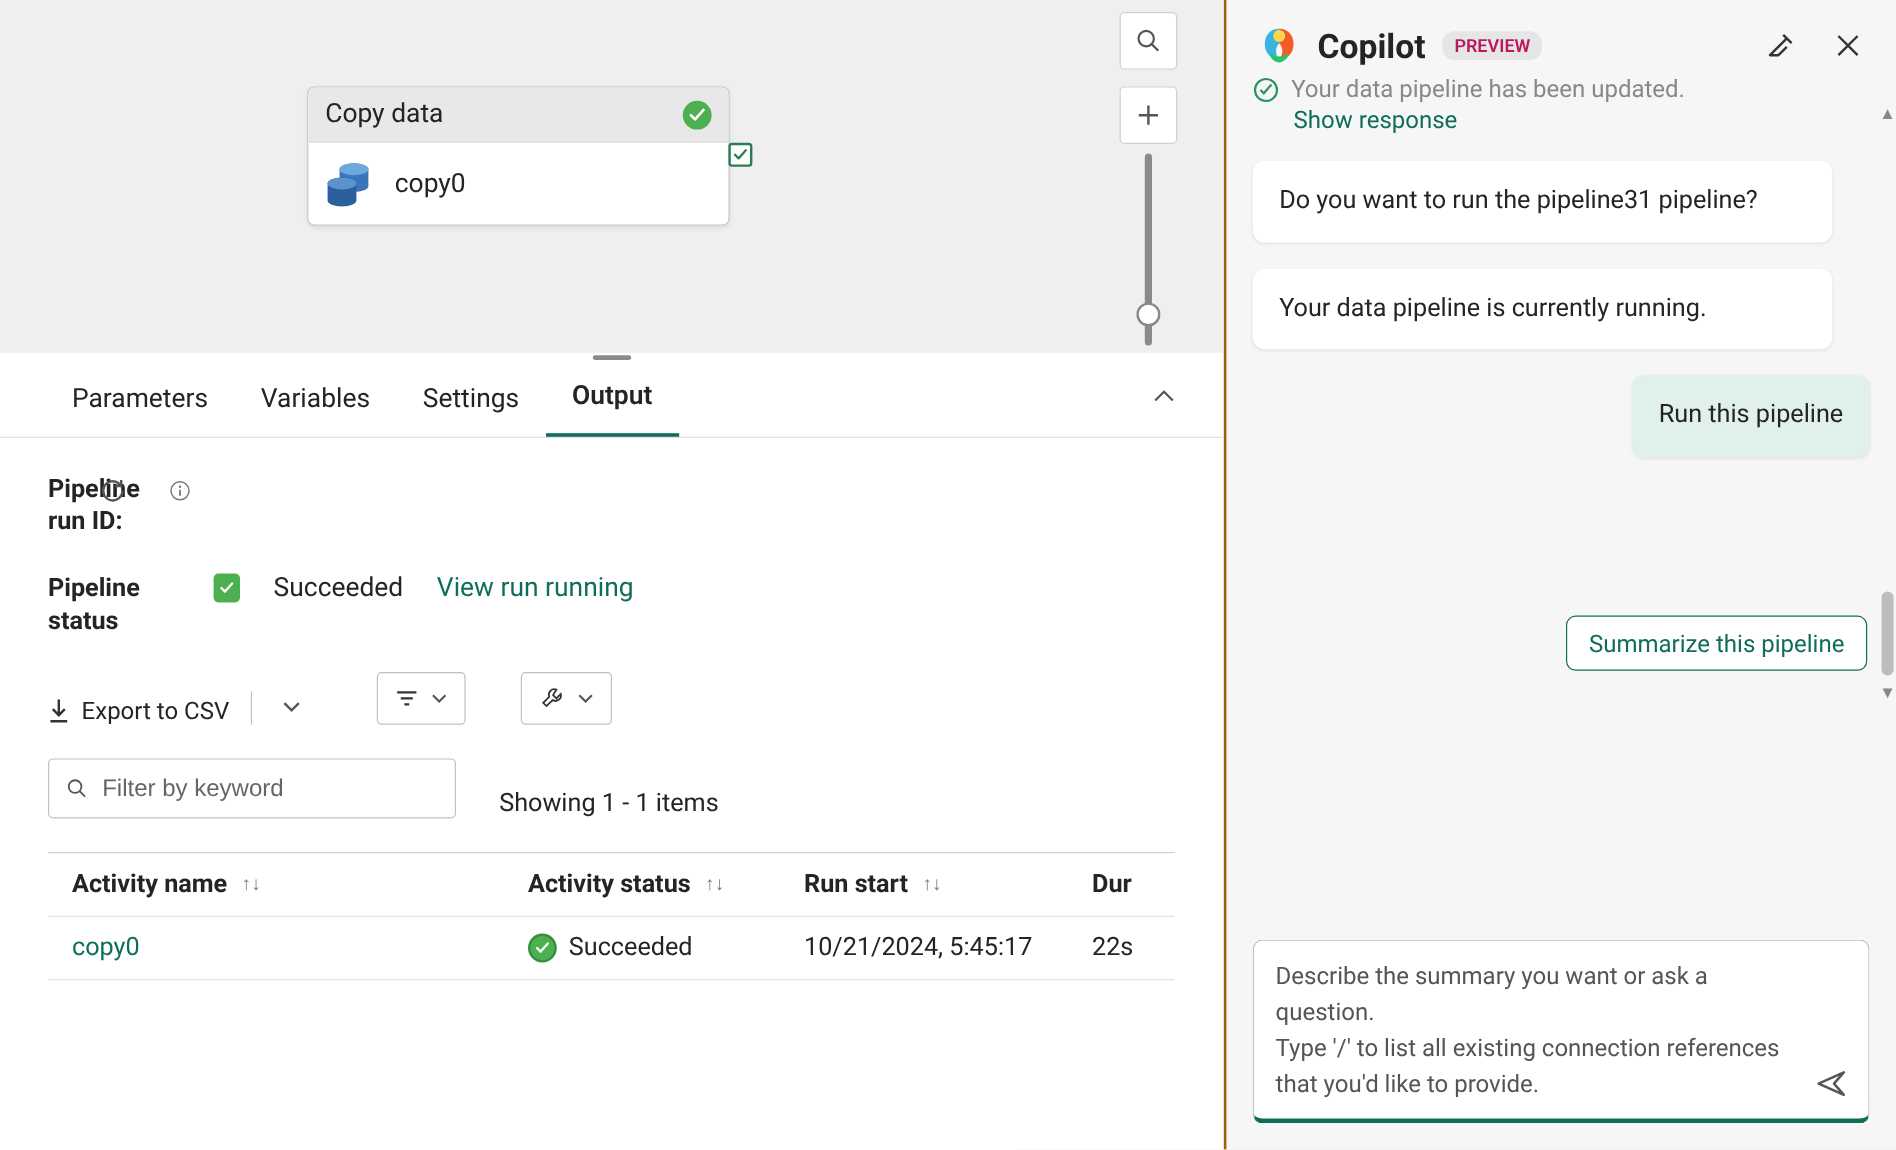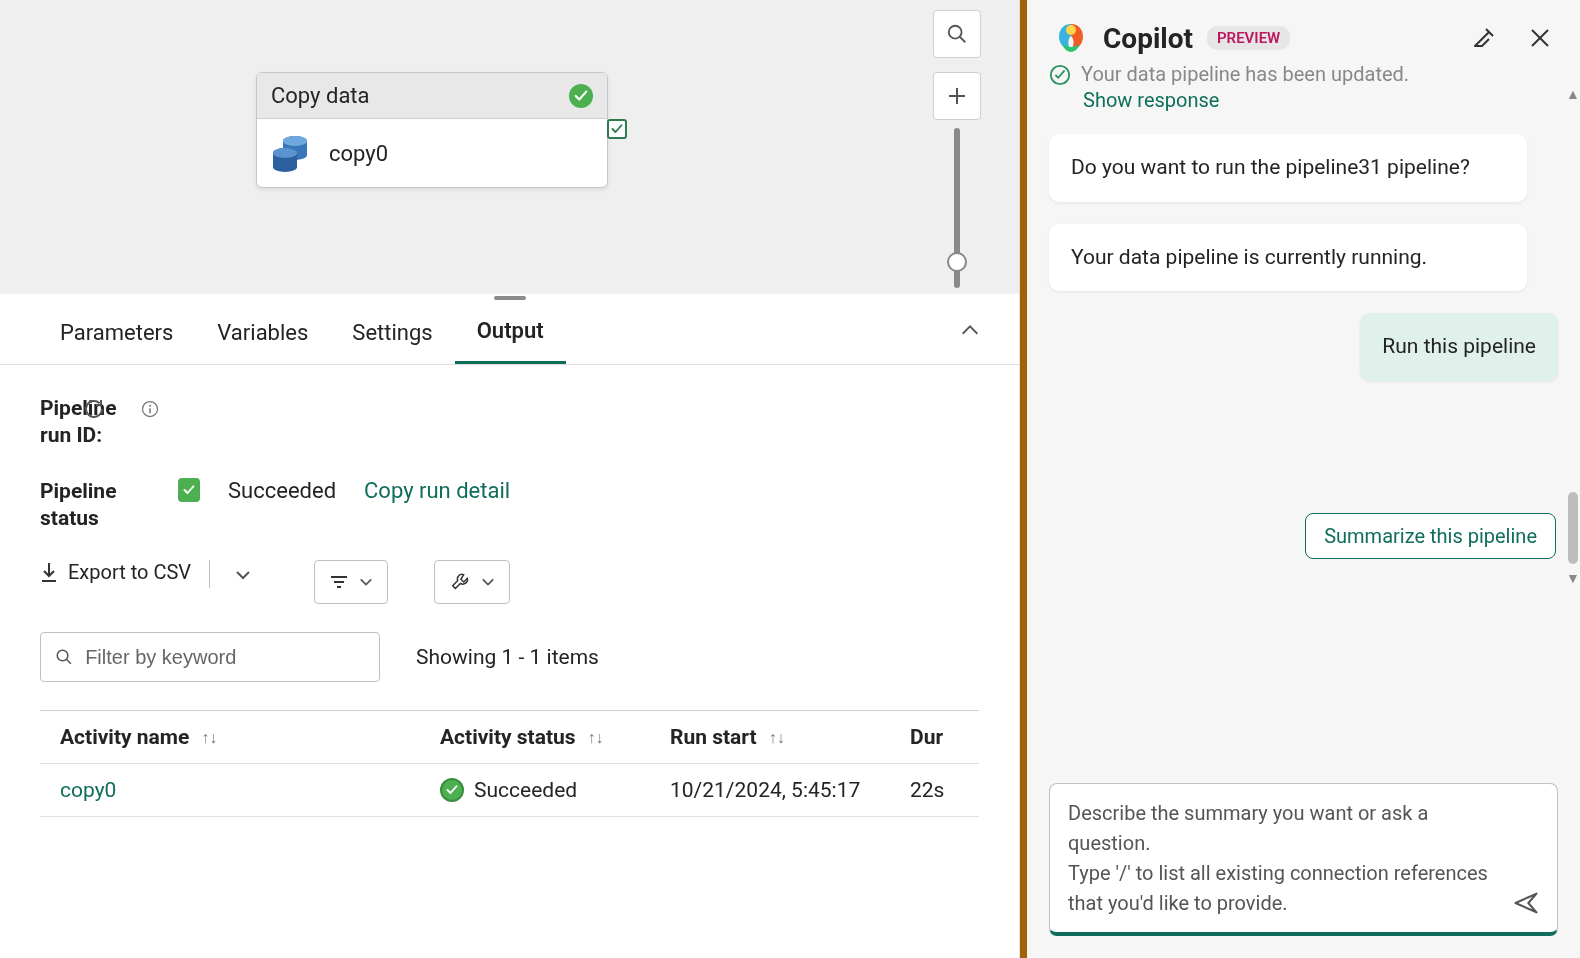--- a/index.html
+++ b/index.html
@@ -177,21 +177,21 @@
   .status-badge {
     width: 22px; height: 24px;
     background: #4caf50;
     border-radius: 4px;
     display:flex; align-items:center; justify-content:center;
   }
   .status-text { font-size: 22px; }
   .view-link { color: #0f6e5b; font-size: 22px; cursor:pointer; }
   .toolbar-row {
     display:flex;
-    align-items:flex-start;
+    align-items:flex-end;
     gap: 18px;
   }
   .export-group {
     display:flex;
     align-items:center;
     gap: 10px;
     font-size: 20px;
     cursor:pointer;
   }
   .divider {
@@ -207,21 +207,21 @@
     border-radius:4px;
     height:44px;
     padding: 0 14px;
     display:flex; align-items:center; justify-content:center;
     gap:10px;
     cursor:pointer;
     background:#fff;
   }
   .filter-row {
     display:flex;
-    align-items:center;
+    align-items:flex-end;
     gap: 36px;
   }
   .search-box {
     border:1px solid #c0c0c0;
     border-radius:4px;
     height:50px;
     width: 340px;
     display:flex;
     align-items:center;
     gap:10px;
@@ -258,21 +258,21 @@
     border-radius:50%;
     background:#4caf50;
     border:2px solid #388e3c;
     display:flex; align-items:center; justify-content:center;
   }
 
   
   .copilot-pane {
     width: 560px;
     background: #f6f6f6;
-    border-left: 7px solid #a16207;
+    border-left: 2px solid #a16207;
     display:flex;
     flex-direction:column;
     position:relative;
   }
   .copilot-header {
     display:flex;
     align-items:center;
     padding: 20px 26px 8px 26px;
     gap: 14px;
   }
@@ -484,21 +484,21 @@
       </div>
 
       <div class="row-item">
         <div class="row-label">Pipeline status</div>
         <span class="status-badge">
           <svg width="12" height="12" viewBox="0 0 16 16">
               <path d="M2 8 l4 4 l8 -9" stroke="#fff" stroke-width="2.5" fill="none" stroke-linecap="round" stroke-linejoin="round"></path>
             </svg>
         </span>
         <span class="status-text">Succeeded</span>
-        <span class="view-link">Copy run detail</span>
+        <span class="view-link">View run running</span>
       </div>
 
       <div class="toolbar-row">
         <div class="export-group">
           <svg width="18" height="22" viewBox="0 0 18 22">
               <line x1="9" y1="2" x2="9" y2="14" stroke="#333" stroke-width="2"></line>
               <path d="M4 10 l5 5 l5 -5" stroke="#333" stroke-width="2" fill="none"></path>
               <line x1="2" y1="20" x2="16" y2="20" stroke="#333" stroke-width="2"></line>
             </svg>
           <span>Export to CSV</span>

